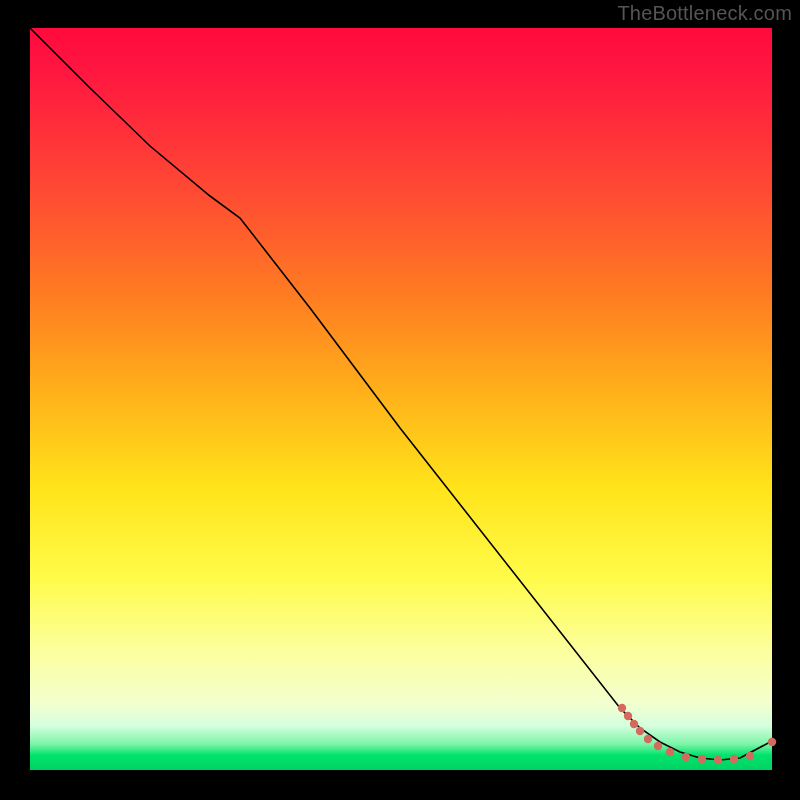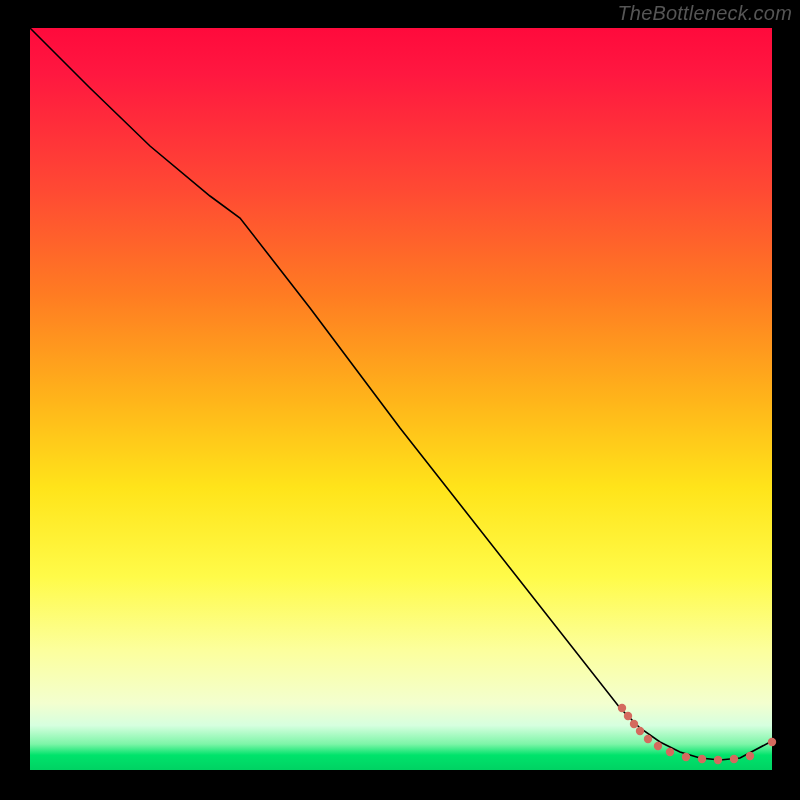--- a/index.html
+++ b/index.html
@@ -18,21 +18,20 @@
   }
   .watermark {
     position: absolute;
     top: 2px;
     right: 8px;
     color: #555555;
     font-size: 20px;
     font-weight: 500;
     letter-spacing: 0.2px;
     z-index: 5;
-    font-style: italic;
   }
   .plot {
     position: absolute;
     left: 30px;
     top: 28px;
     width: 742px;
     height: 742px;
   }
   .gradient {
     position: absolute;

